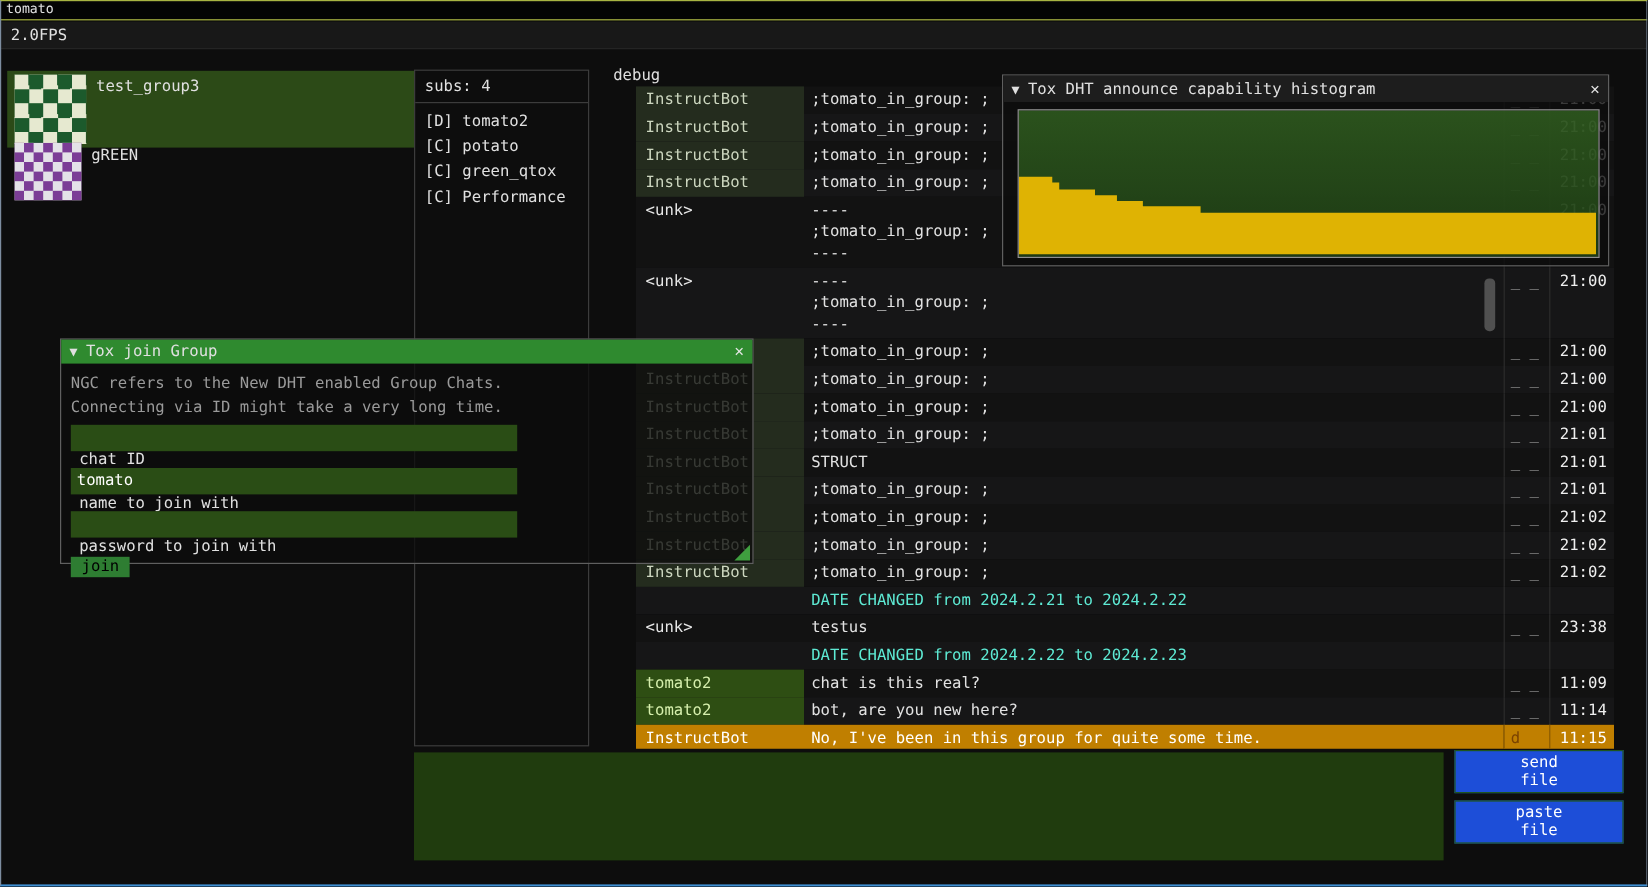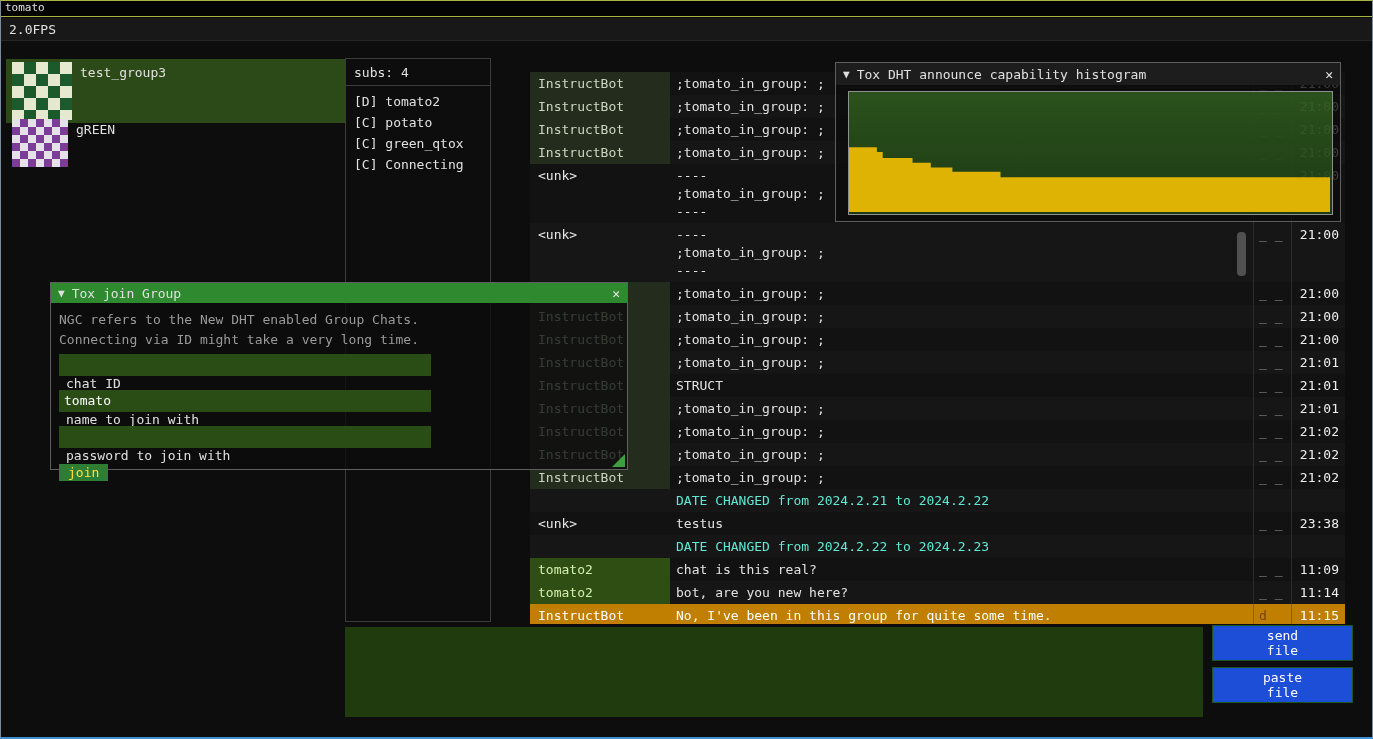--- a/index.html
+++ b/index.html
@@ -71,21 +71,21 @@
   .plot{position:absolute;left:12px;top:28px;width:483px;height:122px;
         background:linear-gradient(rgba(54,108,34,0.72),rgba(34,74,22,0.72));border:1px solid #8f8f8f;}
   .plot svg{position:absolute;left:0;top:0;}
 
   .join-win{left:50px;top:282px;width:578px;height:188px;background:rgba(13,13,13,0.78);z-index:30;}
   .join-win .win-title{height:20px;background:#2f8a2f;}
   .jg-info{color:#9a9a9a;padding:7px 8px 0;line-height:20px;}
   .jg-row{display:flex;margin:4px 8px 0;height:32px;flex-direction:column;}
   .jg-input{width:372px;height:22px;background:#2a4d15;box-sizing:border-box;padding:2px 5px;line-height:18px;flex:none;color:#fff;}
   .jg-label{padding-left:7px;white-space:nowrap;}
-  .jg-join{display:inline-block;margin:6px 0 0 8px;padding:1px 9px;background:#2e7d32;color:#fde047;cursor:pointer;}
+  .jg-join{display:inline-block;margin:6px 0 0 8px;padding:1px 9px;background:#2e7d32;color:#000000;cursor:pointer;}
   .grip{position:absolute;right:2px;bottom:2px;width:0;height:0;
         border-left:13px solid transparent;border-bottom:13px solid #3f9f3f;}
 </style>
 </head>
 <body>
 
 <div id="app">
   <div id="frame"></div>
 
   <div class="titlebar">
@@ -105,25 +105,26 @@
     <div class="group-name">gREEN</div>
   </div>
 
   <div class="subs">
     <div class="subs-header">subs: 4</div>
     <div class="subs-sep"></div>
     <div id="member-list">
         <div class="member">[D] tomato2</div>
         <div class="member">[C] potato</div>
         <div class="member">[C] green_qtox</div>
-        <div class="member">[C] Connecting</div>
+        <div class="member">[C] Performance</div>
       </div>
   </div>
 
   <div class="chat-panel">
+    <div class="chat-tab">debug</div>
     <div class="chat-rows" id="chat-rows">
         <div class="chat-row even">
           <div class="cell name name-instructbot">InstructBot</div>
           <div class="cell msg">;tomato_in_group: ;</div>
           <div class="cell flags">_ _</div>
           <div class="cell time">21:00</div>
         </div>
         <div class="chat-row odd">
           <div class="cell name name-instructbot">InstructBot</div>
           <div class="cell msg">;tomato_in_group: ;</div>

